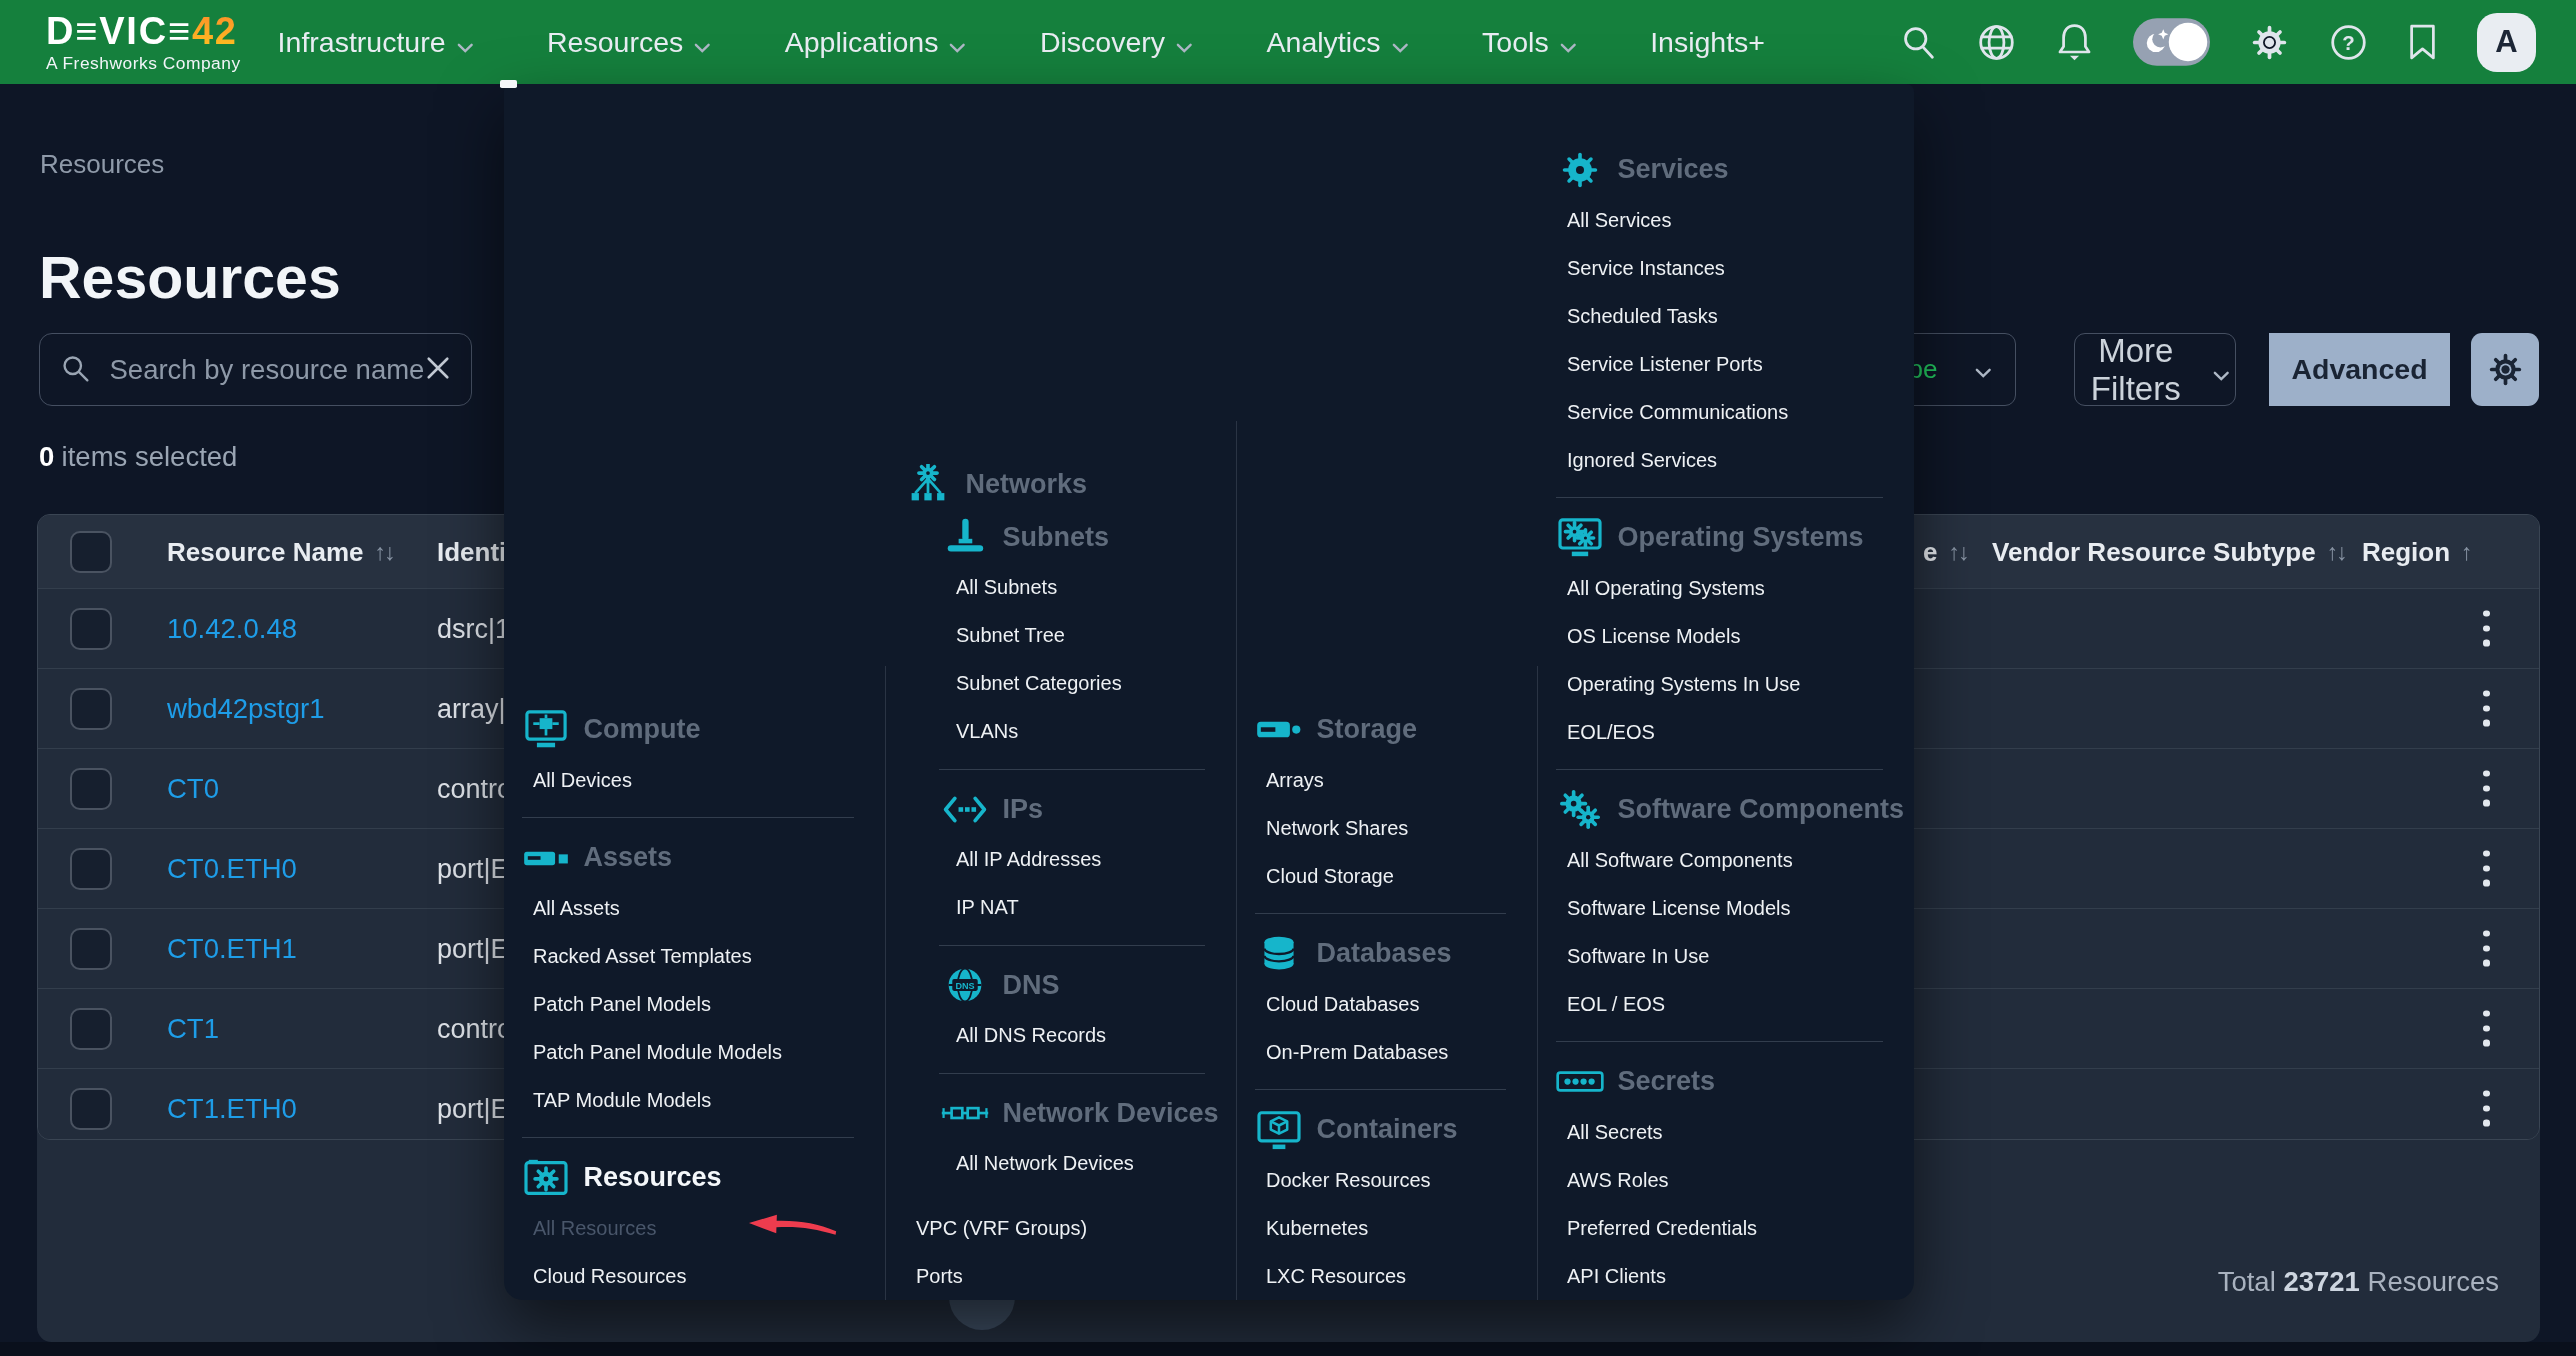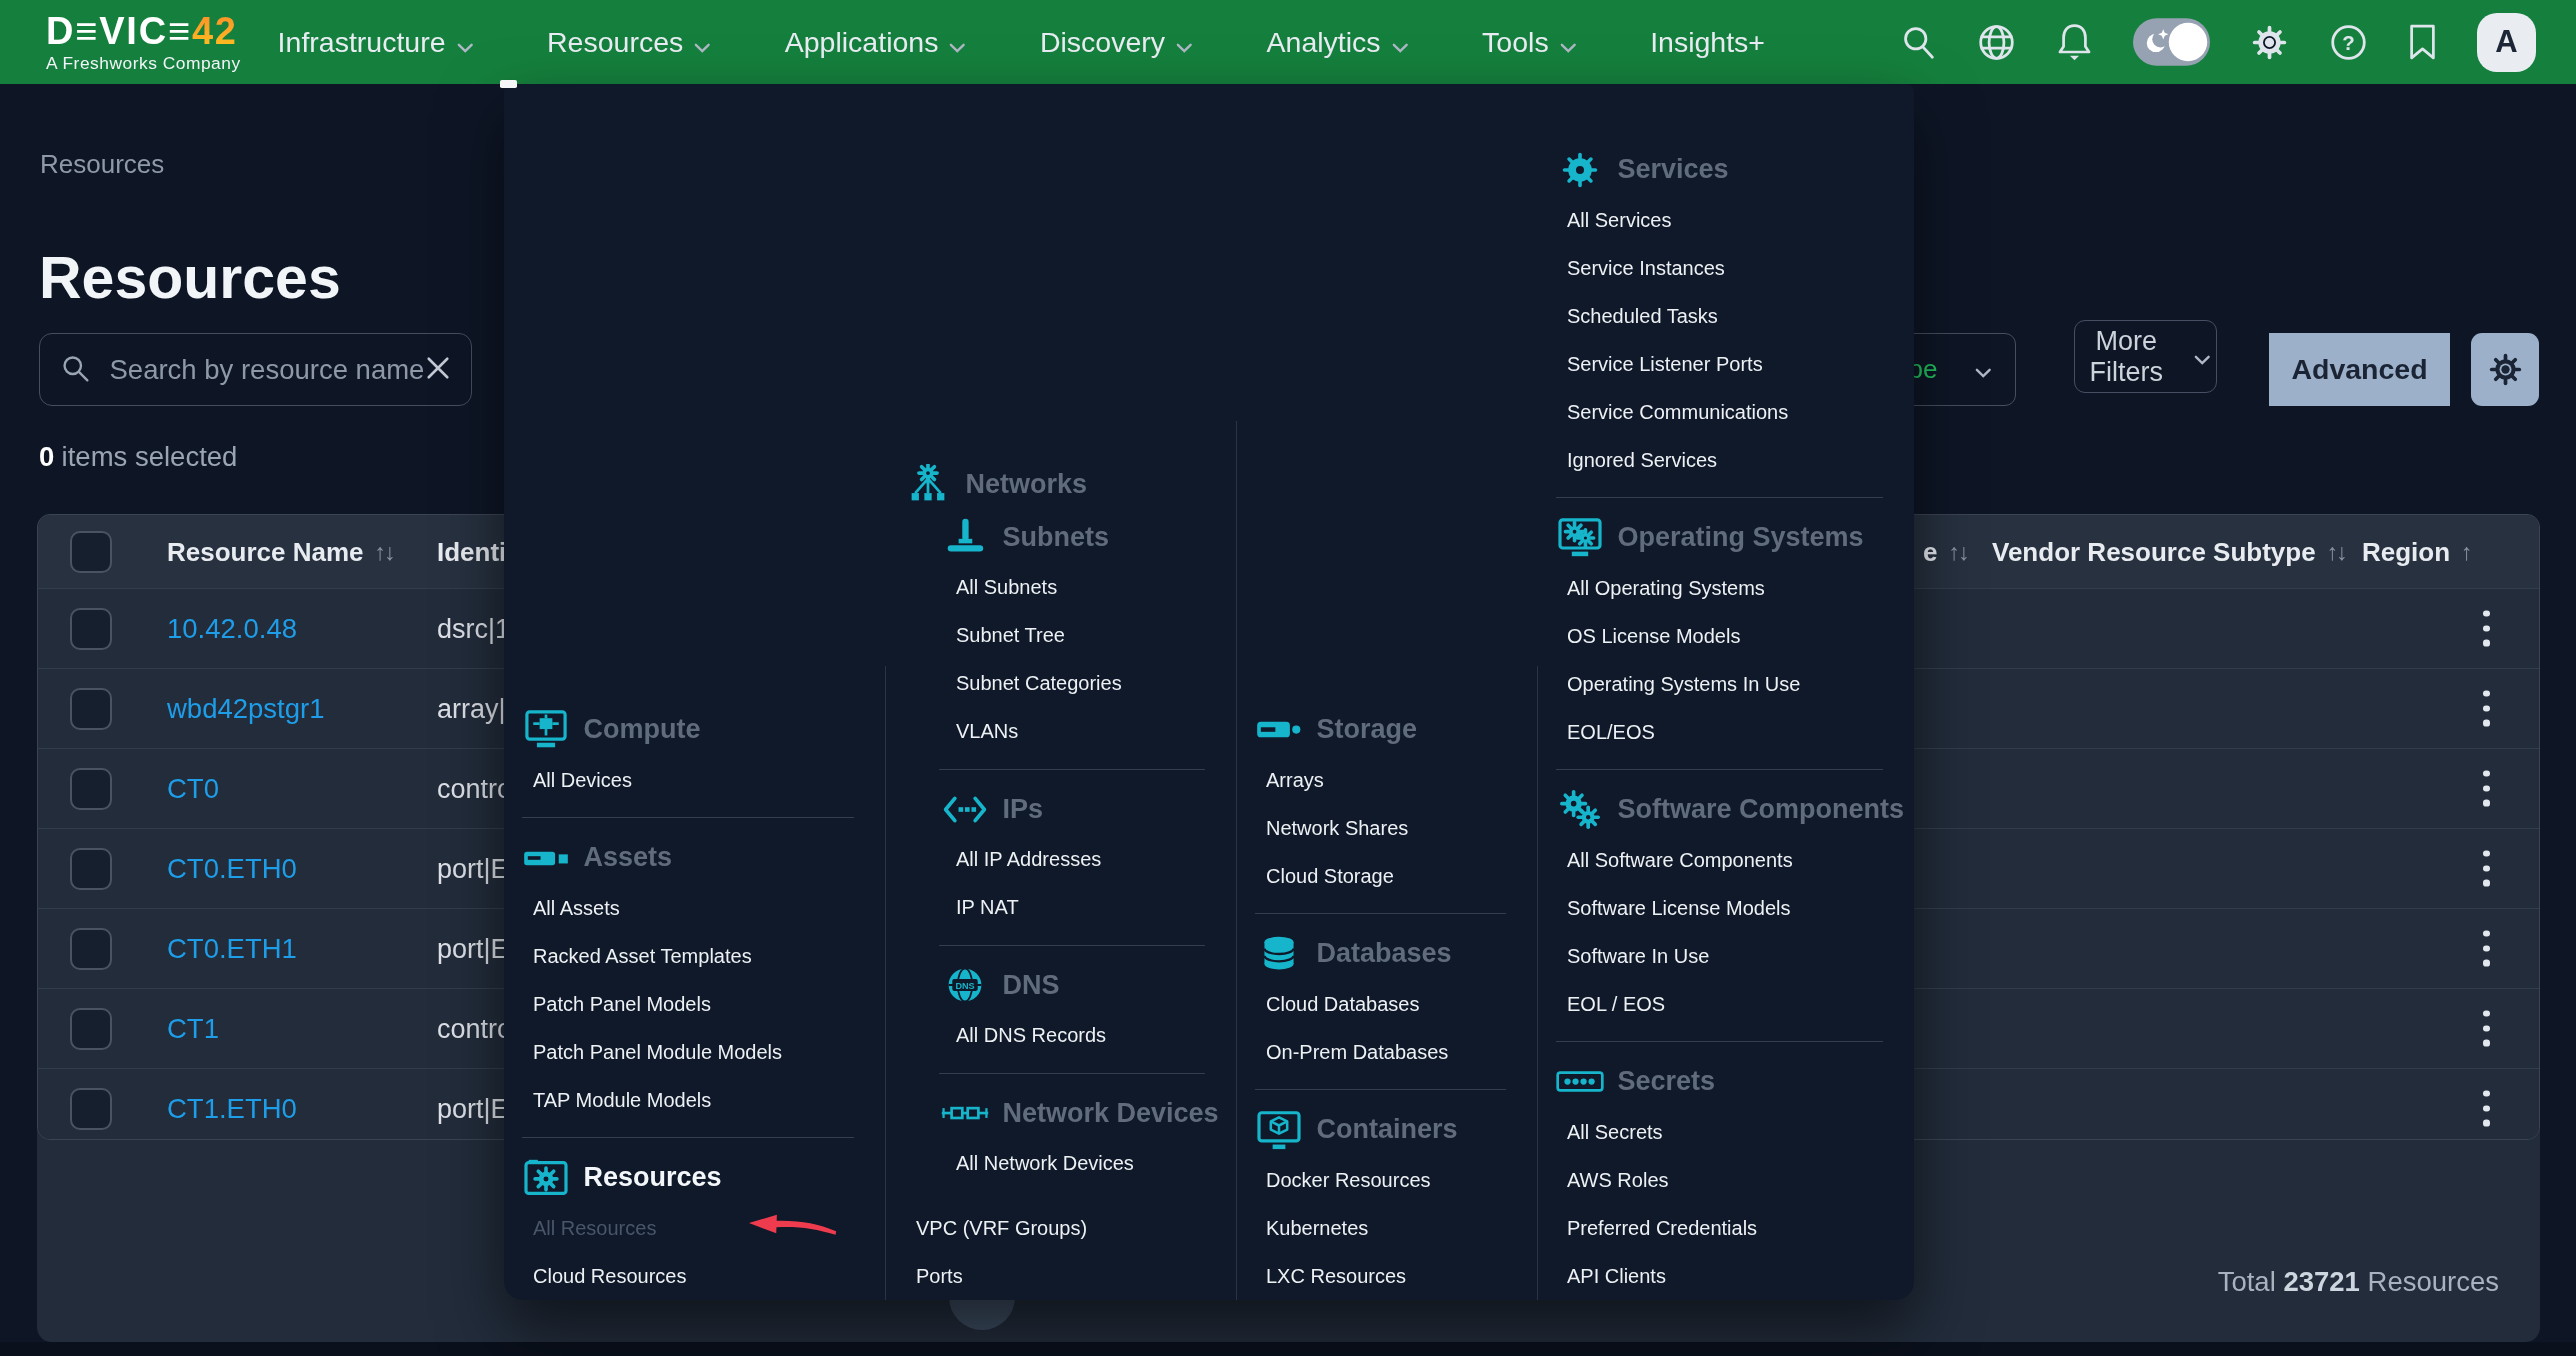--- a/index.html
+++ b/index.html
@@ -28,23 +28,23 @@
               border-radius:13px;display:flex;align-items:center;padding:0 20px;box-sizing:border-box;z-index:5;}
   .search-box input{flex:1;background:transparent;border:none;outline:none;color:#cfd6de;
                     font-size:27.5px;font-family:"Liberation Sans",sans-serif;margin-left:16.5px;min-width:0;}
   .search-box input::placeholder{color:#8e99a8;}
   .selected-line{position:absolute;left:39px;top:441px;font-size:27.5px;color:#9aa5b3;z-index:5;}
   .selected-line b{color:#ffffff;margin-right:7.3px;}
   
   .filter-partial{position:absolute;left:1827px;top:333px;width:189px;height:73px;border:1.8px solid #454f61;
                   border-radius:11px;box-sizing:border-box;display:flex;align-items:center;justify-content:flex-end;
                   gap:37px;padding-right:24px;color:#22c55e;font-size:26px;cursor:pointer;z-index:5;}
-  .more-filters{position:absolute;left:2074px;top:320px;width:143px;height:73px;border:1.8px solid #454f61;
+  .more-filters{position:absolute;left:2074px;top:333px;width:162px;height:73px;border:1.8px solid #454f61;
                 border-radius:11px;box-sizing:border-box;display:flex;align-items:center;justify-content:center;
-                gap:22px;color:#ccd3db;font-size:27px;cursor:pointer;background:transparent;z-index:5;}
+                gap:22px;color:#ccd3db;font-size:33px;cursor:pointer;background:transparent;z-index:5;}
   .advanced-btn{position:absolute;left:2269px;top:333px;width:181px;height:73px;background:#9db0c9;border:none;
                 border-radius:0;color:#1a2434;font-size:28.5px;font-weight:bold;cursor:pointer;z-index:5;}
   .gear-btn{position:absolute;left:2471px;top:333px;width:68px;height:73px;background:#9db0c9;border:none;
             border-radius:11px;display:flex;align-items:center;justify-content:center;cursor:pointer;z-index:5;}
   
   .table-card{position:absolute;left:37px;top:514px;width:2503px;height:828px;background:#222c3b;
               border-radius:14.7px;z-index:4;}
   .table-inner{position:absolute;left:0;top:0;width:2503px;height:626px;border:0.9px solid #3a4553;
                border-radius:13px;box-sizing:border-box;overflow:hidden;}
   .thead{position:relative;height:73px;background:#273140;}

